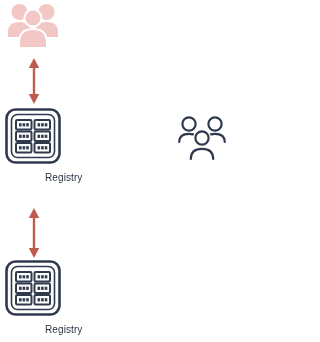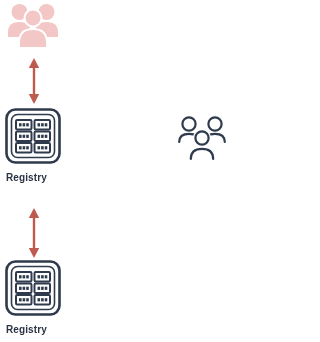--- a/index.html
+++ b/index.html
@@ -20,25 +20,26 @@
   .node {
     position: absolute;
   }
   .icon-svg {
     display: block;
   }
   .node-label {
     position: absolute;
     font-family: "Liberation Sans", sans-serif;
     font-size: 10px;
-    font-weight: 700;
+    font-weight: 400;
     letter-spacing: 0.1px;
     color: #2b3445;
     white-space: nowrap;
     line-height: 12px;
+    margin-left: 39px;
   }
   .connector {
     position: absolute;
   }
 
   
   #users-group-node   { left: 6px;   top: 1px;   width: 54px;  height: 48px; }
   #link-users-registry{ left: 24px;  top: 58px;  width: 20px;  height: 46px; }
   #registry-primary-node { left: 3px; top: 106px; width: 60px; height: 60px; }
   #registry-primary-label{ left: 6px; top: 172px; }

